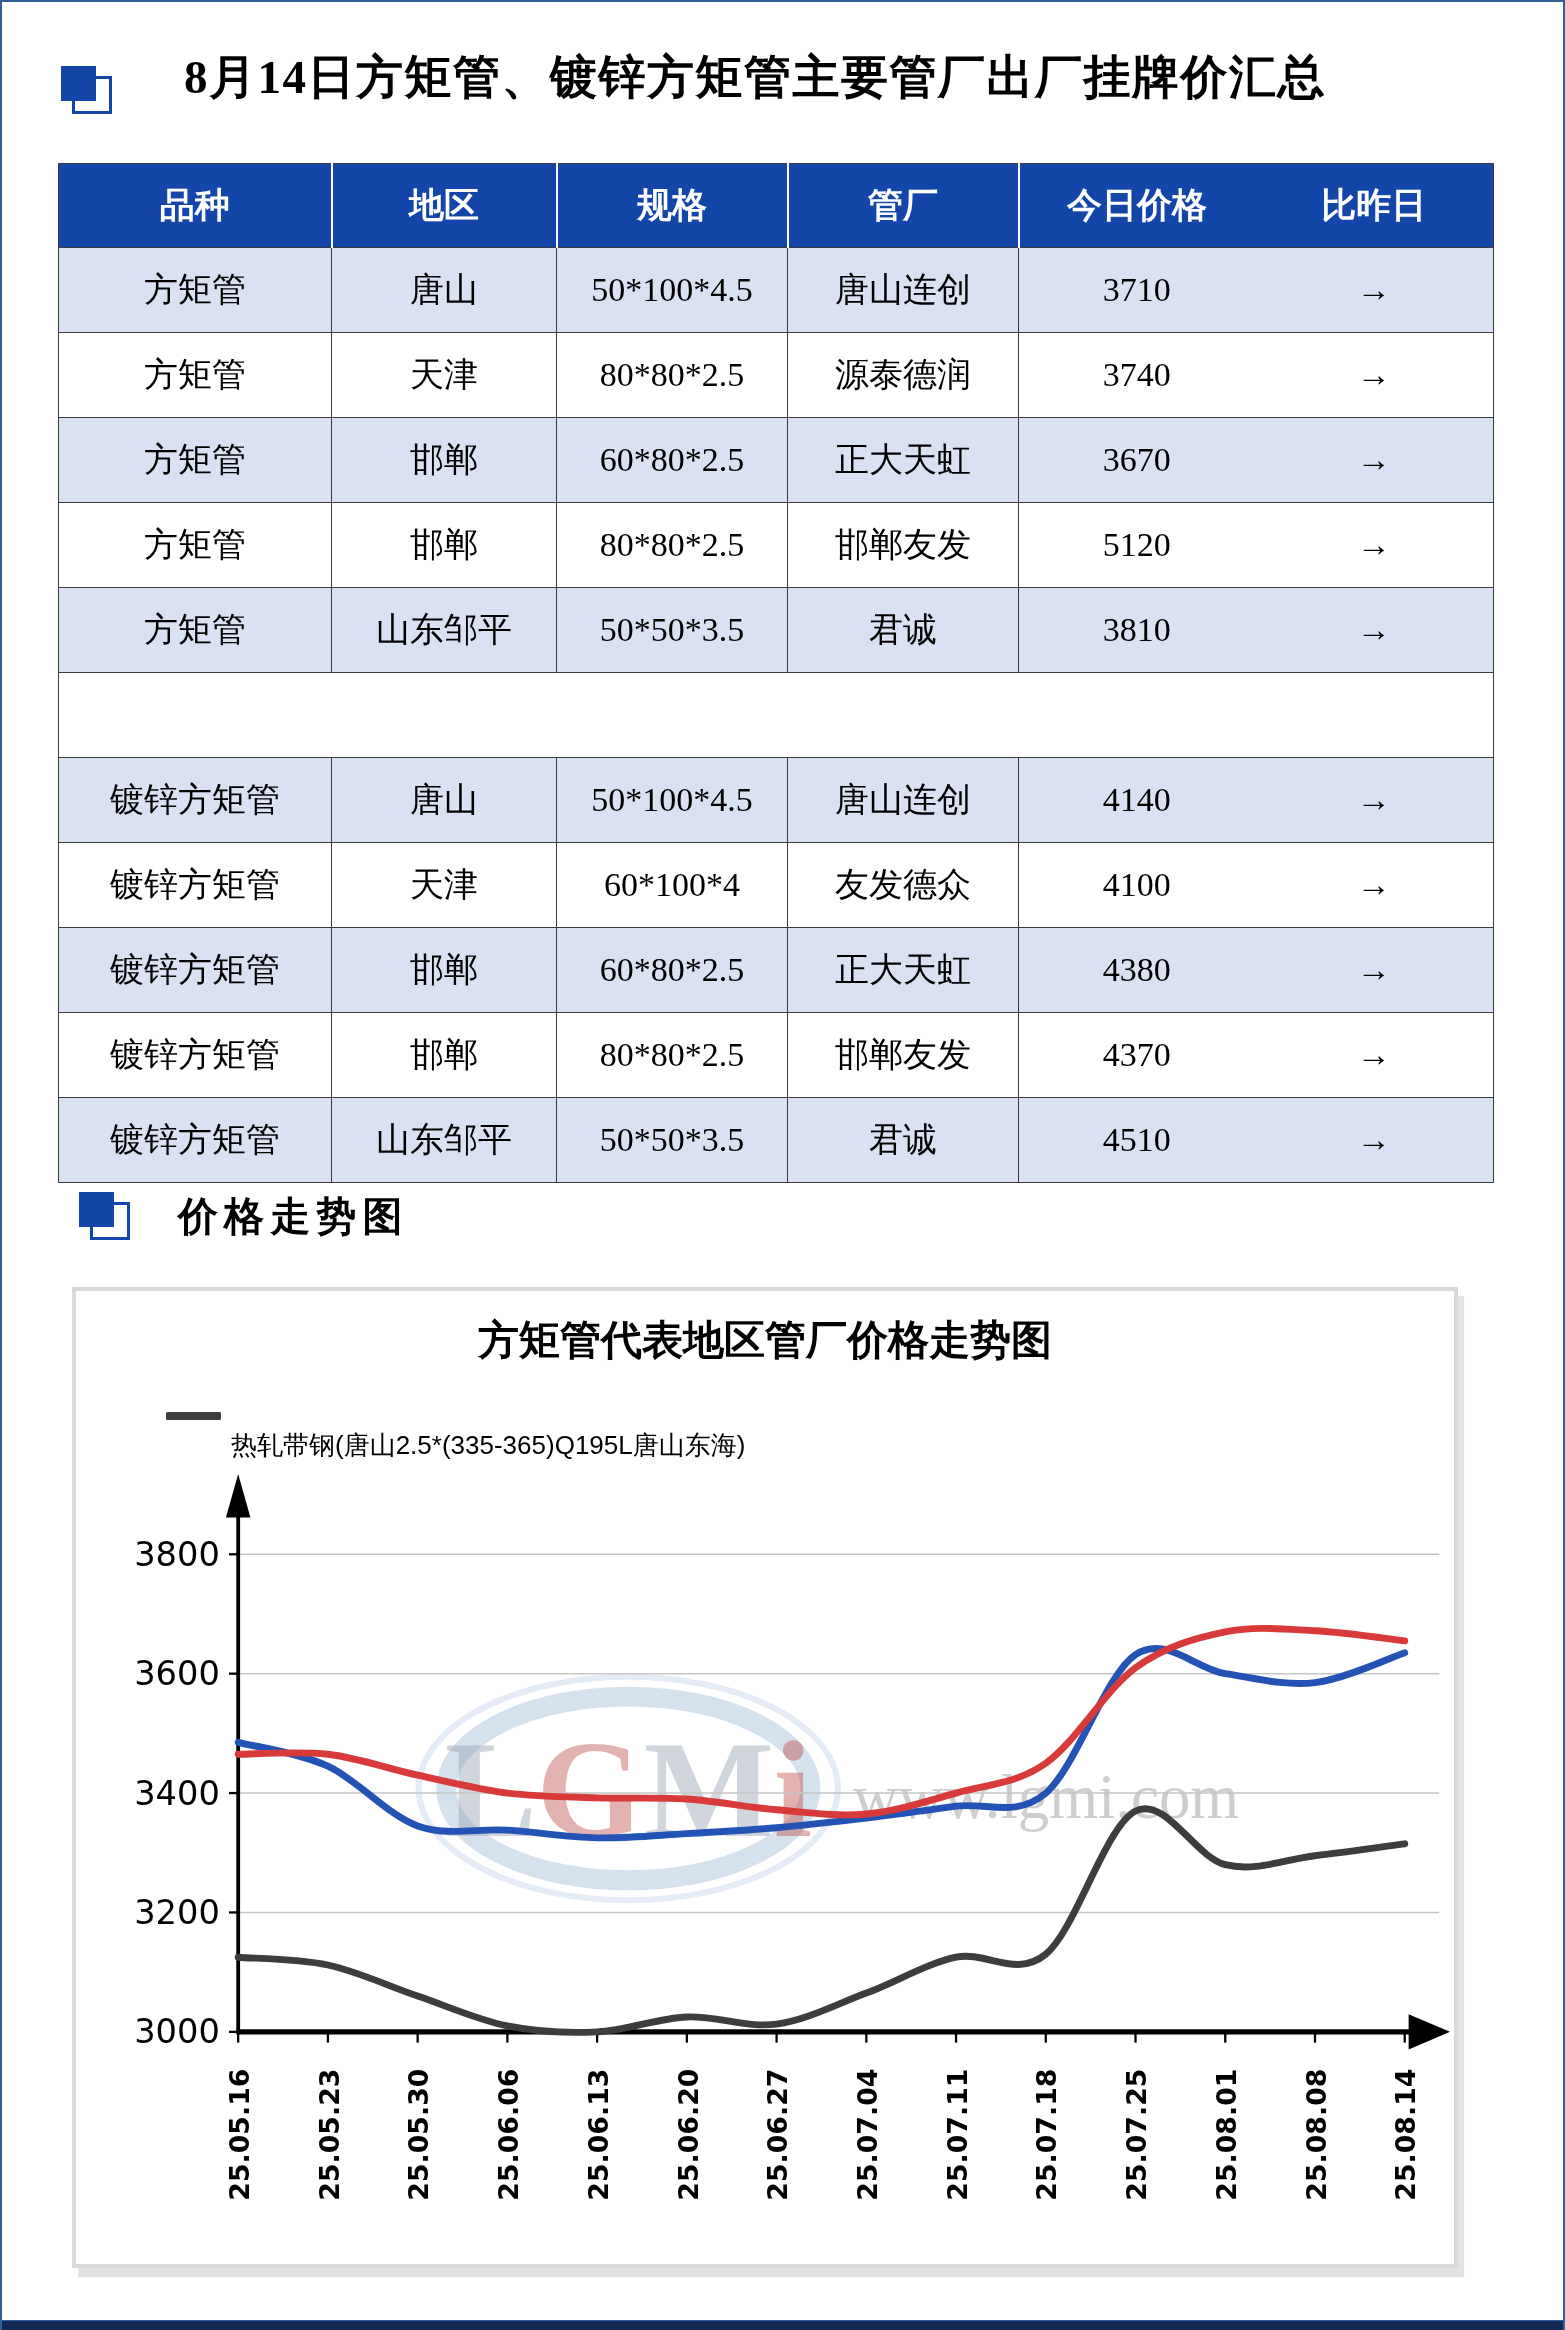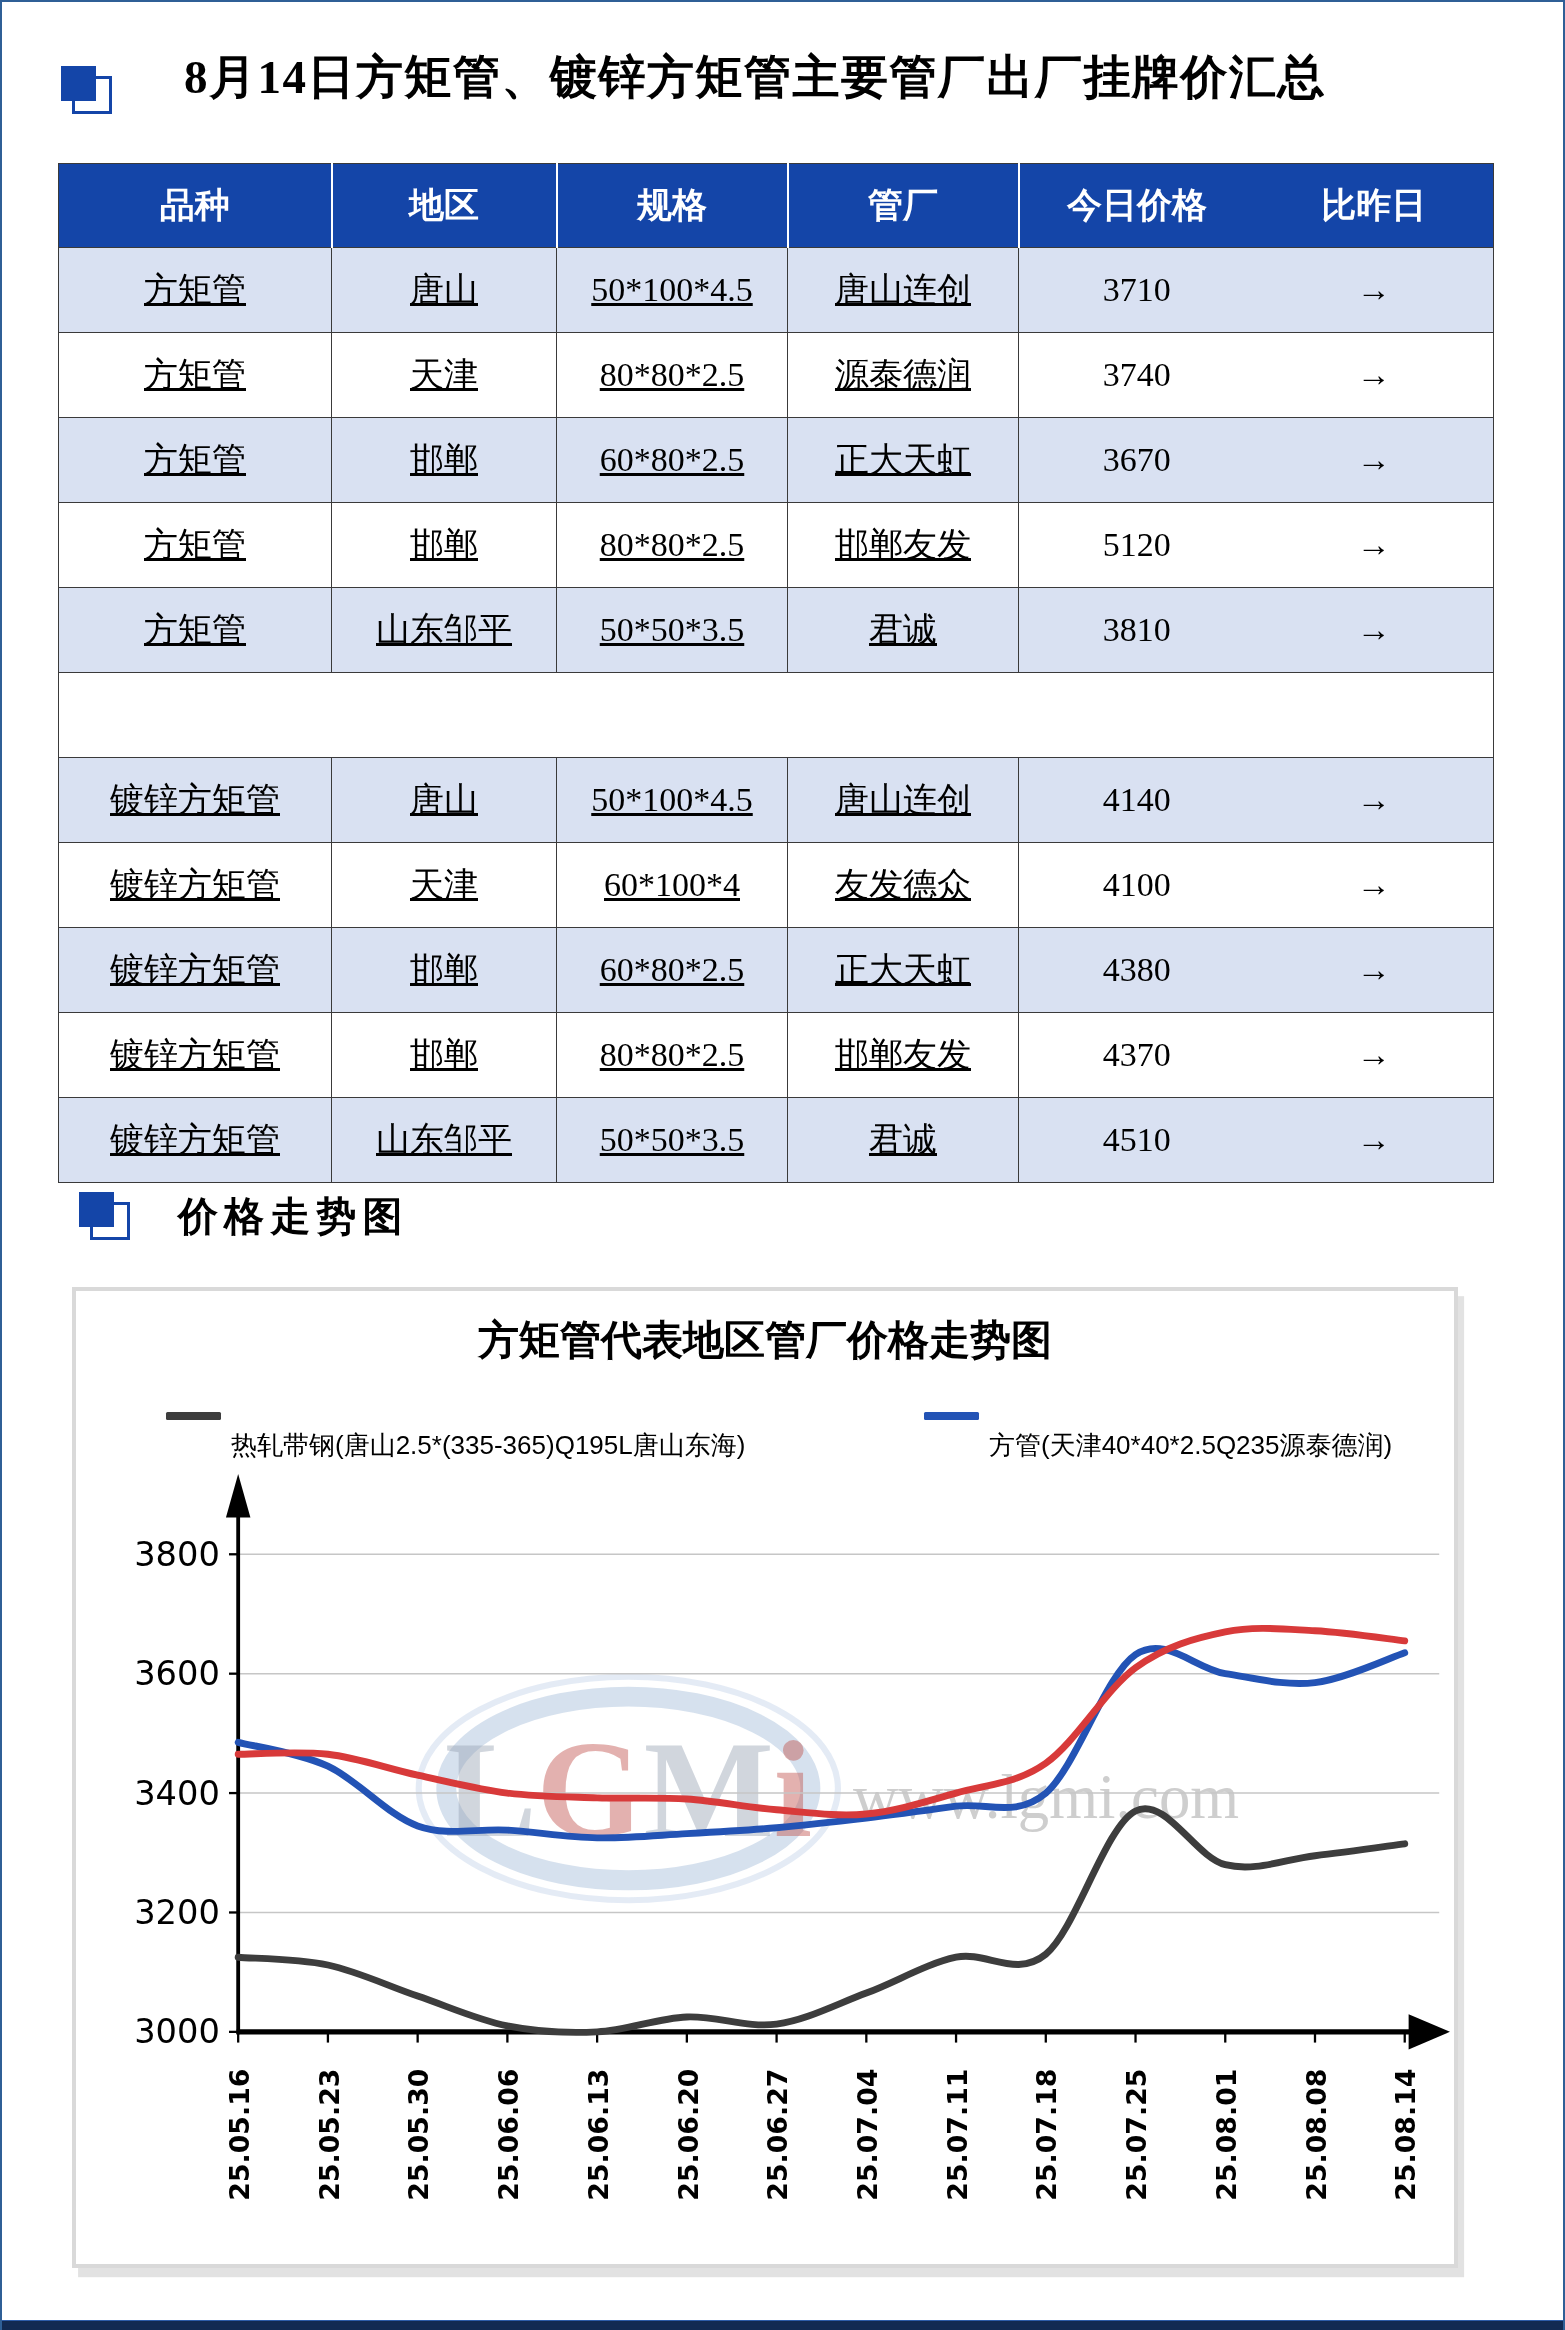--- a/index.html
+++ b/index.html
@@ -38,21 +38,21 @@
   table.price th{
     height:81px; background:#1445a8; color:#fff;
     font-size:35px; font-weight:700; text-align:center; vertical-align:middle;
     border-bottom:1.5px solid #3a3a3a;
   }
   table.price th.divider{border-right:2.3px solid #fff;}
   table.price td{
     height:82px; font-size:34px; color:#000; text-align:center; vertical-align:middle;
     border-bottom:1.5px solid #3a3a3a;
   }
-  table.price td.divider{border-right:1.5px solid #3a3a3a;text-decoration:underline;}
+  table.price td.divider{border-right:1.5px solid #3a3a3a;}
   table.price tr.alt td{background:#d9e1f2;}
   table.price tr.plain td{background:#ffffff;}
   table.price tr.spacer td{background:#ffffff; height:82px; border-bottom:1.5px solid #3a3a3a;}
   
   .chart-box{
     position:absolute; left:70px; top:1285px; width:1386px; height:981px;
     background:#fff; border:4.6px solid #d9d9d9; box-sizing:border-box;
     box-shadow:6.1px 9.2px 0 #e2e2e2;
   }
   .chart-title{
@@ -193,24 +193,20 @@
     <span class="fill"></span>
   </span>
   <div class="section-title">价格走势图</div>
 
   <div class="chart-box">
     <div class="chart-title">方矩管代表地区管厂价格走势图</div>
 
     <div class="legend-item" style="left:90px; top:108px; width:757px;">
       <span class="legend-swatch" style="background: rgb(61, 61, 61);"></span>
       <span class="legend-label">热轧带钢(唐山2.5*(335-365)Q195L唐山东海)</span>
-    </div>
-    <div class="legend-item" style="left:848px; top:108px; width:528px;">
-      <span class="legend-swatch" style="background: rgb(35, 83, 181);"></span>
-      <span class="legend-label">方管(天津40*40*2.5Q235源泰德润)</span>
     </div>
 
     <svg class="plot" viewBox="0 0 1800 1270" preserveAspectRatio="none">
         <ellipse cx="722" cy="650" rx="238" ry="120" fill="none" stroke="#aec3dd" stroke-width="26" opacity="0.5"></ellipse>
         <ellipse cx="722" cy="650" rx="274" ry="146" fill="none" stroke="#c3d3e8" stroke-width="8" opacity="0.45"></ellipse>
         <text x="722" y="712" text-anchor="middle" font-size="180" font-weight="bold" font-family="&quot;Liberation Serif&quot;,&quot;DejaVu Serif&quot;,serif" opacity="0.45"><tspan fill="#9aa5b5">L</tspan><tspan fill="#c2554f">G</tspan><tspan fill="#9aa5b5">M</tspan><tspan fill="#c2554f">i</tspan></text>
         <text x="1268" y="688" text-anchor="middle" font-size="82" fill="#c9c9c9" opacity="0.9" font-family="&quot;Liberation Serif&quot;,&quot;DejaVu Serif&quot;,serif">www.lgmi.com</text>
         <line x1="212" y1="344" x2="1782" y2="344" stroke="#c6c6c6" stroke-width="2"></line>
         <line x1="200" y1="344" x2="212" y2="344" stroke="#000" stroke-width="3"></line>
         <text x="188" y="359" text-anchor="end" font-size="44" fill="#000" font-family="&quot;DejaVu Sans&quot;,&quot;Liberation Sans&quot;,sans-serif">3800</text>

